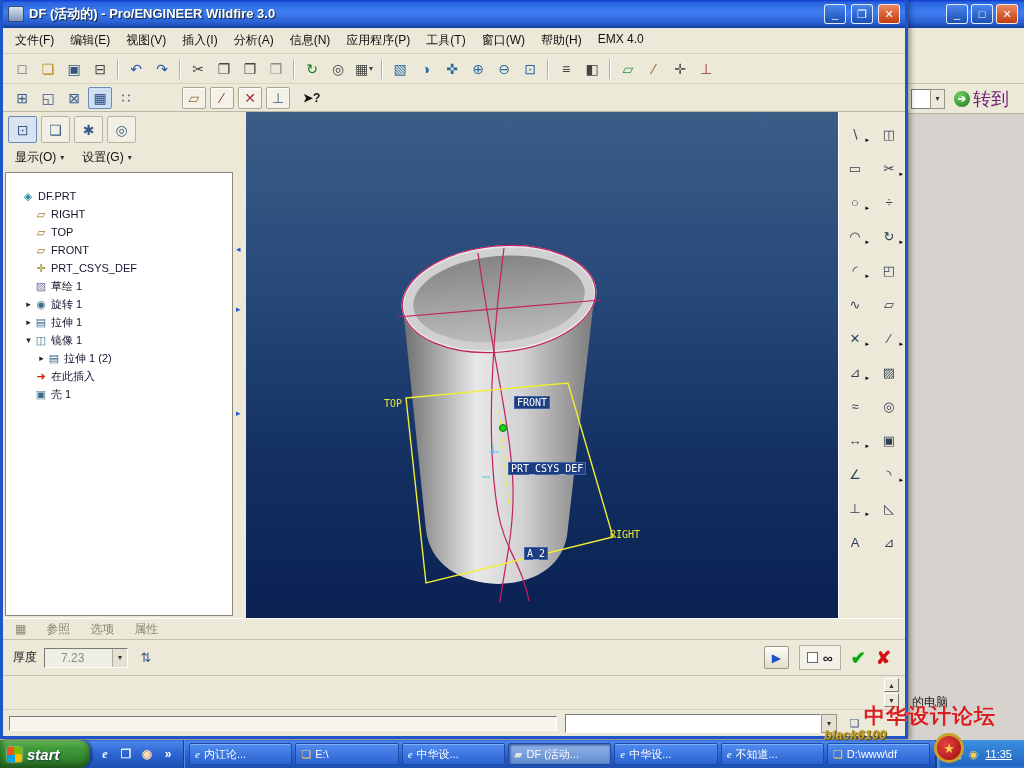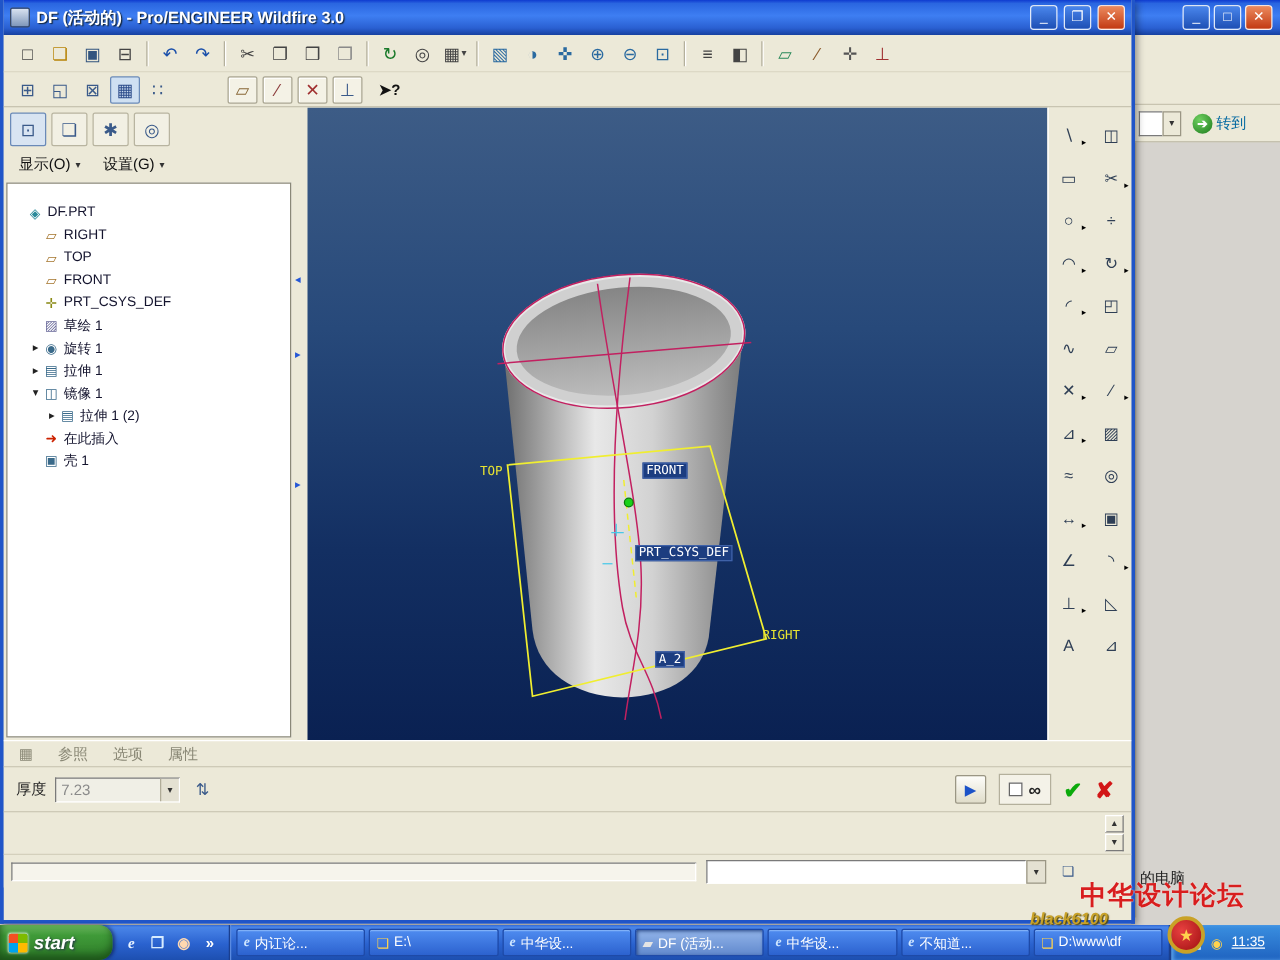--- a/index.html
+++ b/index.html
@@ -10,21 +10,21 @@
 #browser{position:absolute;left:908px;top:0;width:116px;height:740px;background:#d6d3ce;}
 .b-title{height:28px;background:linear-gradient(180deg,#0f3bd0 0%,#2a66e0 10%,#3e7ef2 45%,#2a60d2 80%,#1640a0 100%);display:flex;justify-content:flex-end;align-items:center;gap:3px;padding-right:6px;}
 .b-upper{height:56px;background:#ece9d8;border-bottom:1px solid #c8c4b0;}
 .b-tools{height:30px;background:#ece9d8;border-bottom:1px solid #b8b4a0;display:flex;align-items:center;gap:4px;padding:0 3px;}
 .b-body{height:620px;background:#d6d3ce;border-left:1px solid #c0bcae;}
 .addr-combo{display:flex;height:20px;width:34px;}
 .addr-field{flex:1;background:#fff;border:1px solid #7a7a7a;border-right:none;}
 .addr-dd{width:15px;background:#ece9d8;border:1px solid #9a9684;font-size:8px;display:flex;align-items:center;justify-content:center;color:#333;}
 .go-btn{display:flex;align-items:center;gap:3px;height:22px;padding:0 5px;border-radius:2px;}
 .go-ico{width:16px;height:16px;border-radius:50%;background:radial-gradient(circle at 35% 30%,#6fd060,#1c7a1c);color:#fff;font-size:10px;display:flex;align-items:center;justify-content:center;font-weight:bold;}
-.go-label{font-size:12px;color:#0369a1;}
+.go-label{font-size:18px;color:#701a75;}
 
 
 #proe{position:absolute;left:0;top:0;width:908px;height:739px;border-left:3px solid #2055c8;border-right:3px solid #2055c8;border-bottom:3px solid #2055c8;background:#ece9d8;box-shadow:2px 2px 6px rgba(0,0,0,.4);}
 .titlebar{height:28px;background:linear-gradient(180deg,#0f3bd0 0%,#2a66e0 10%,#3e7ef2 45%,#2a60d2 80%,#1640a0 100%);display:flex;align-items:center;gap:5px;padding:0 5px;}
 .app-ico{width:16px;height:16px;background:linear-gradient(#d8e2f0,#7f97ba);border:1px solid #3a4a66;border-radius:2px;}
 .title-text{flex:1;color:#fff;font-weight:bold;font-size:13px;text-shadow:1px 1px 1px #123;white-space:nowrap;overflow:hidden;}
 .win-btn{width:22px;height:20px;border:1px solid rgba(255,255,255,.85);border-radius:3px;color:#fff;font-size:11px;display:flex;align-items:center;justify-content:center;background:linear-gradient(#4a86ec,#1d4fb4);cursor:default;}
 .win-btn.close{background:linear-gradient(#ec8a5e,#c23a12);}
 .win-btn span{line-height:10px;}
 
@@ -72,21 +72,21 @@
 .rt-col{width:30px;display:flex;flex-direction:column;align-items:center;gap:10px;}
 .rtb{width:26px;height:24px;display:flex;align-items:center;justify-content:center;font-size:13px;color:#2f3f55;position:relative;}
 .fly{position:absolute;right:-1px;bottom:2px;font-size:7px;color:#000;}
 
 .paneltabs{height:22px;background:#ece9d8;border-top:1px solid #fff;border-bottom:1px solid #c4c0ac;display:flex;align-items:center;gap:20px;padding-left:12px;}
 .pt-icon{font-size:12px;color:#8a8876;}
 .panel-tab{font-size:12px;color:#8a8876;}
 
 .dashboard{height:36px;background:#ece9d8;border-bottom:1px solid #c4c0ac;display:flex;align-items:center;gap:7px;padding:0 10px;}
 .dash-label{font-size:12px;color:#222;}
-.dash-field{width:100px;height:20px;display:flex;background:#f0efe6;border:1px solid;border-color:#7a7a7a #fff #fff #7a7a7a;}
+.dash-field{width:84px;height:20px;display:flex;background:#f0efe6;border:1px solid;border-color:#7a7a7a #fff #fff #7a7a7a;padding-left:12px;}
 .dash-value{flex:1;font-size:12px;color:#8a8a8a;padding:2px 4px;}
 .dash-dd{width:15px;background:#e4e1d2;border-left:1px solid #b0ac98;font-size:8px;display:flex;align-items:center;justify-content:center;color:#333;}
 .flip-btn{width:22px;height:22px;display:flex;align-items:center;justify-content:center;font-size:13px;color:#3a5a8a;}
 .dash-right{margin-left:auto;display:flex;align-items:center;gap:10px;padding-right:4px;}
 .resume-btn{width:25px;height:23px;border:1px solid #9a9684;border-radius:2px;background:linear-gradient(#fdfdfa,#e0ddca);color:#1b52c8;font-size:12px;display:flex;align-items:center;justify-content:center;}
 .preview-group{display:flex;align-items:center;gap:5px;border:1px solid #b4b09c;background:#f4f2e8;height:25px;padding:0 7px;}
 .checkbox{width:11px;height:11px;background:#fff;border:1px solid #666;}
 .glasses{font-size:14px;color:#222;font-weight:bold;}
 .ok-btn{color:#0baa0b;font-size:18px;font-weight:bold;}
 .cancel-btn{color:#d21616;font-size:18px;font-weight:bold;}
@@ -169,20 +169,35 @@
           <span>_</span>
         </span>
       <span class="win-btn">
           <span>❐</span>
         </span>
       <span class="win-btn close">
           <span>✕</span>
         </span>
     </div>
 
+    <div class="menubar">
+        <span id="menu-items" style="display:flex">
+          <span class="menu-item">文件(F)</span>
+          <span class="menu-item">编辑(E)</span>
+          <span class="menu-item">视图(V)</span>
+          <span class="menu-item">插入(I)</span>
+          <span class="menu-item">分析(A)</span>
+          <span class="menu-item">信息(N)</span>
+          <span class="menu-item">应用程序(P)</span>
+          <span class="menu-item">工具(T)</span>
+          <span class="menu-item">窗口(W)</span>
+          <span class="menu-item">帮助(H)</span>
+          <span class="menu-item">EMX 4.0</span>
+        </span>
+      </div>
 
     <div id="tb1" class="toolbar">
         <span class="tbi">
           <span style="color: rgb(68, 68, 68);">□</span>
         </span>
         <span class="tbi">
           <span style="color: rgb(184, 134, 11);">❏</span>
         </span>
         <span class="tbi">
           <span style="color: rgb(51, 85, 127);">▣</span>

